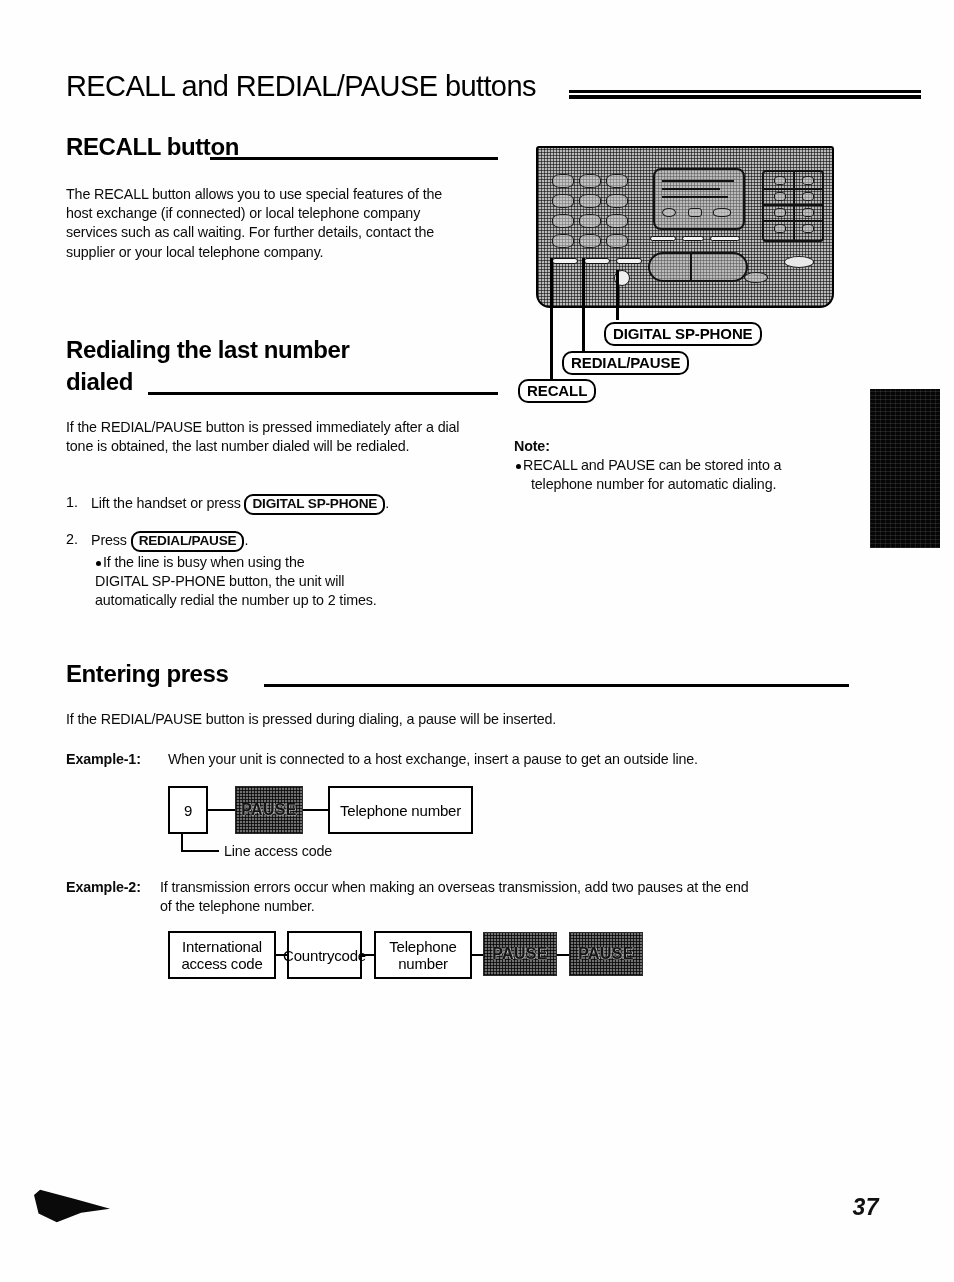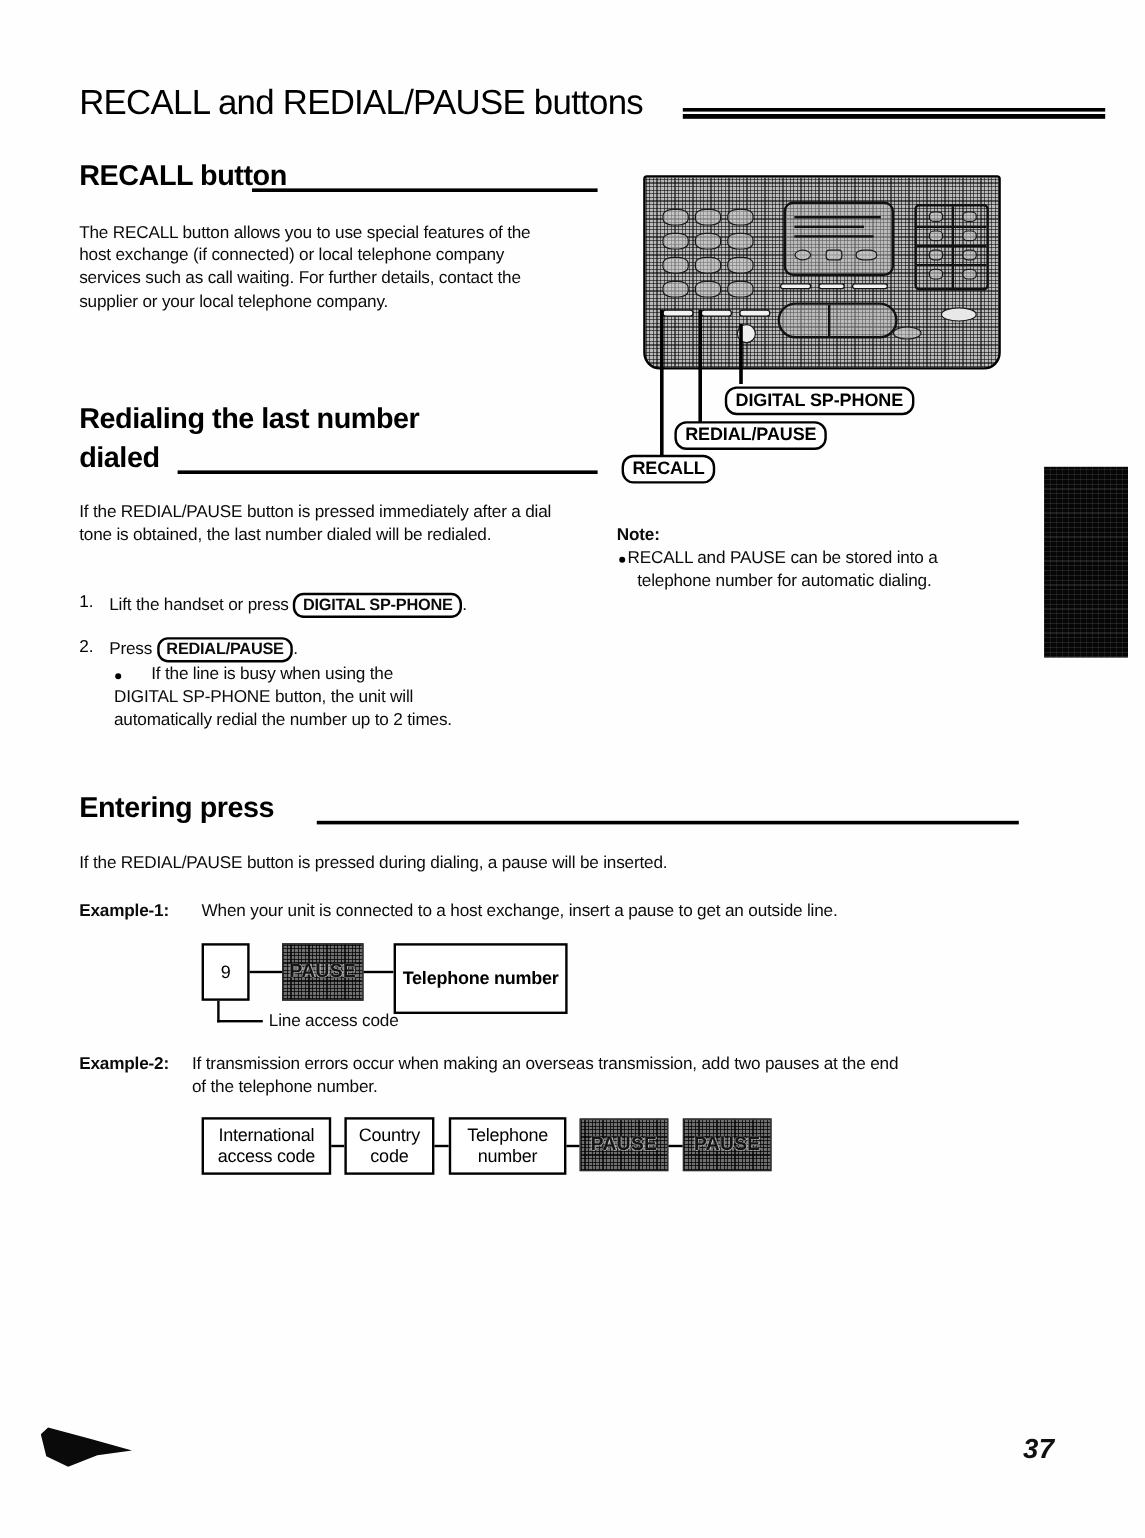--- a/index.html
+++ b/index.html
@@ -282,21 +282,21 @@
     <span class="keycap">DIGITAL SP-PHONE</span><span>.</span>
   </div>
 
   <div class="step-num abs" style="left:66px; top:531px;">2.</div>
   <div class="abs body-txt" style="left:91px; top:531px; white-space:nowrap;text-align:right;">
     <span>Press</span>
     <span class="keycap">REDIAL/PAUSE</span><span>.</span>
   </div>
 
   <div class="bullet-dot" style="left:96px; top:561px;"></div>
-  <div class="abs body-txt" style="left:103px; top:553px; white-space:nowrap;margin-left:23px;">If the line is busy when using the</div>
+  <div class="abs body-txt" style="left:103px; top:553px; white-space:nowrap;">If the line is busy when using the</div>
   <div class="abs body-txt" style="left:95px; top:572px; white-space:nowrap;">DIGITAL SP-PHONE button, the unit will</div>
   <div class="abs body-txt" style="left:95px; top:591px; white-space:nowrap;">automatically redial the number up to 2 times.</div>
 
   <div id="phone-figure">
     <div id="phone-body">
 
       <div class="pkey" style="left:14px;  top:26px; width:22px; height:14px;"></div>
       <div class="pkey" style="left:41px;  top:26px; width:22px; height:14px;"></div>
       <div class="pkey" style="left:68px;  top:26px; width:22px; height:14px;"></div>
       <div class="pkey" style="left:14px;  top:46px; width:22px; height:14px;"></div>
@@ -371,36 +371,36 @@
 
   <div class="abs body-txt bold" style="left:66px; top:750px;">Example-1:</div>
   <div class="abs body-txt" style="left:168px; top:750px; white-space:nowrap;">When your unit is connected to a host exchange, insert a pause to get an outside line.</div>
 
   <div class="flowbox" style="left:168px; top:786px; width:40px; height:48px;">9</div>
   <div class="connector" style="left:208px; top:809px; width:27px;"></div>
   <div class="pausebox" style="left:235px; top:786px; width:68px; height:48px;">
     <span>PAUSE</span>
   </div>
   <div class="connector" style="left:303px; top:809px; width:25px;"></div>
-  <div class="flowbox" style="left:328px; top:786px; width:145px; height:59px;font-weight:bold;">Telephone number</div>
+  <div class="flowbox" style="left:328px; top:786px; width:145px; height:48px;">Telephone number</div>
 
   <div class="elbow-v" style="left:181px; top:834px; height:18px;"></div>
   <div class="elbow-h" style="left:181px; top:850px; width:38px;"></div>
   <div class="abs body-txt" style="left:224px; top:842px; white-space:nowrap;">Line access code</div>
 
   <div class="abs body-txt bold" style="left:66px; top:878px;">Example-2:</div>
   <div class="abs body-txt" style="left:160px; top:878px; white-space:nowrap;">If transmission errors occur when making an overseas transmission, add two pauses at the end</div>
   <div class="abs body-txt" style="left:160px; top:897px; white-space:nowrap;">of the telephone number.</div>
 
   <div class="flowbox" style="left:168px; top:931px; width:108px; height:48px; flex-direction:column;">
     <span>International</span>
     <span>access code</span>
   </div>
   <div class="connector" style="left:276px; top:954px; width:11px;"></div>
-  <div class="flowbox" style="left:287px; top:931px; width:75px; height:48px; flex-direction:column;">
+  <div class="flowbox" style="left:287px; top:931px; width:75px; height:48px; flex-direction:row;">
     <span>Country</span>
     <span>code</span>
   </div>
   <div class="connector" style="left:362px; top:954px; width:12px;"></div>
   <div class="flowbox" style="left:374px; top:931px; width:98px; height:48px; flex-direction:column;">
     <span>Telephone</span>
     <span>number</span>
   </div>
   <div class="connector" style="left:472px; top:954px; width:11px;"></div>
   <div class="pausebox" style="left:483px; top:932px; width:74px; height:44px;">

